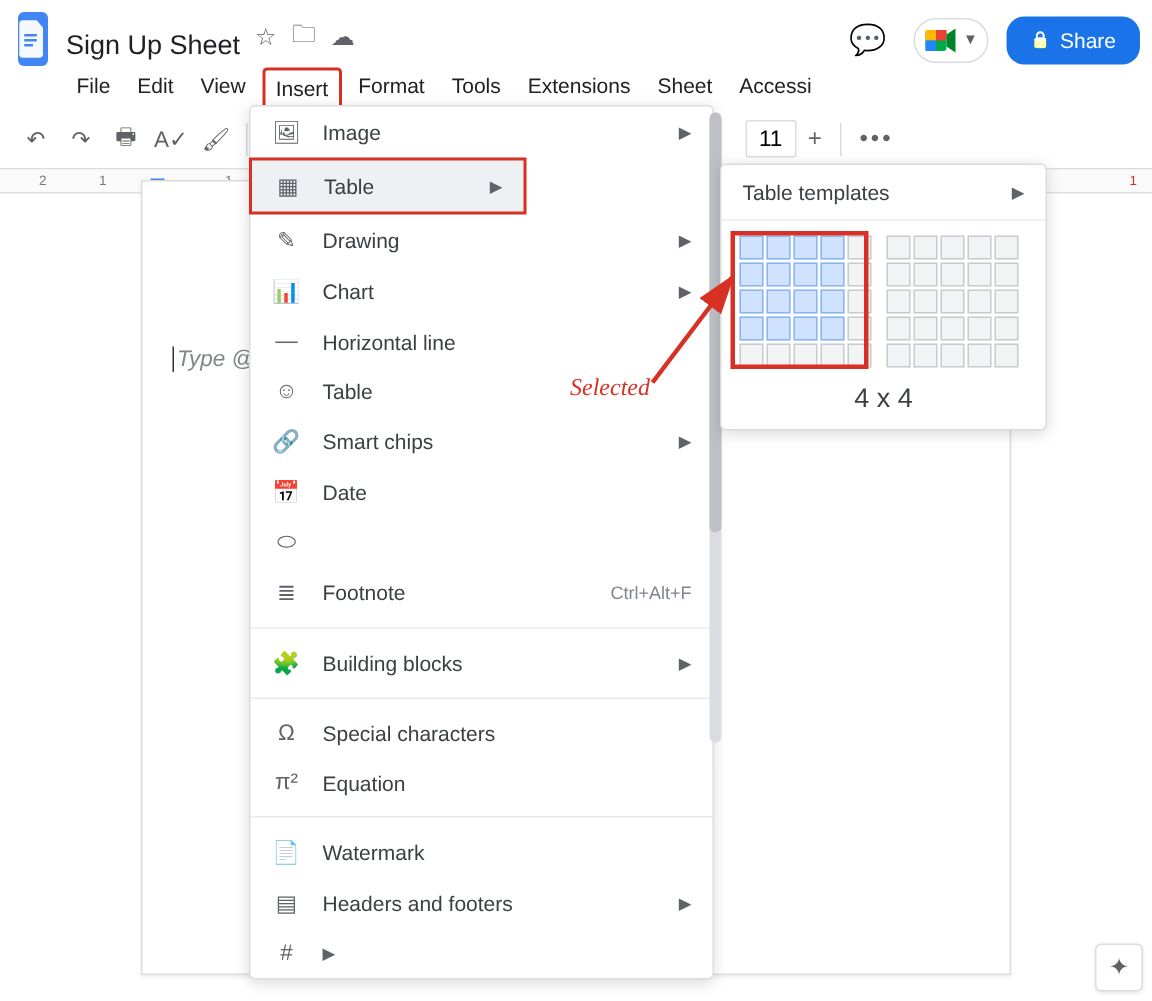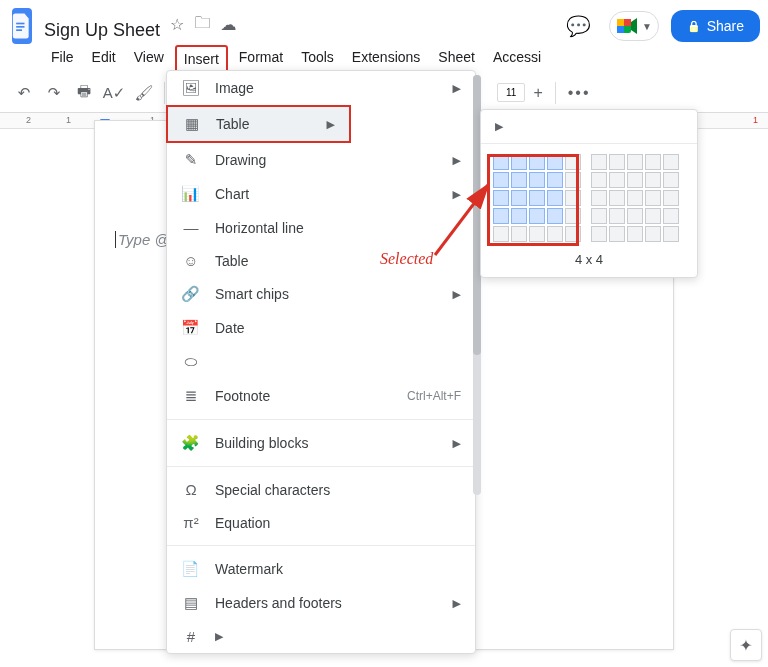--- a/index.html
+++ b/index.html
@@ -18,21 +18,21 @@
   .right-header { display: flex; align-items: center; gap: 12px; margin-left: auto; padding-right: 8px; }
   .comment-icon { color: #5f6368; font-size: 20px; padding: 6px; }
   .meet-btn { display: flex; align-items: center; border: 1px solid #dadce0; border-radius: 18px; padding: 4px 6px; gap: 2px; }
   .meet-logo { width: 24px; height: 20px; position: relative; }
   .share-btn { background: #1a73e8; color: #fff; border-radius: 12px; padding: 8px 16px; display: flex; align-items: center; gap: 6px; font-size: 14px; font-weight: 500; cursor: pointer; }
   .share-btn::before { content: "🔒"; font-size: 11px; filter: brightness(10); }
 
   .toolbar { display: flex; align-items: center; gap: 2px; padding: 4px 10px; border-bottom: 1px solid #dadce0; height: 40px; }
   .tool-btn { width: 28px; height: 28px; display: flex; align-items: center; justify-content: center; color: #5f6368; cursor: pointer; border-radius: 2px; font-size: 15px; }
   .tool-sep { width: 1px; height: 22px; background: #dadce0; margin: 0 4px; }
-  .font-size { border: 1px solid #dadce0; padding: 3px 8px; font-size: 10px; border-radius: 2px; }
+  .font-size { border: 1px solid #dadce0; padding: 3px 8px; font-size: 15px; border-radius: 2px; }
   .tool-plus { padding: 0 6px; color: #5f6368; }
   .tool-more { color: #5f6368; padding: 0 6px; letter-spacing: 2px; }
 
   .ruler { height: 16px; position: relative; border-bottom: 1px solid #e0e0e0; background: #fafafa; font-size: 9px; color: #777; }
   .ruler-grad { position: absolute; top: 2px; }
   .ruler-marker { position: absolute; top: 6px; width: 0; height: 0; border-left: 5px solid transparent; border-right: 5px solid transparent; border-top: 7px solid #4285f4; }
 
   .canvas { position: absolute; left: 94px; top: 120px; width: 580px; height: 530px; background: #fff; border: 1px solid #dcdcdc; box-shadow: 0 1px 3px rgba(0,0,0,0.08); padding: 110px 20px 20px; }
   .placeholder { color: #80868b; font-style: italic; font-size: 15px; border-left: 1px solid #333; padding-left: 2px; }
 
@@ -51,21 +51,21 @@
   
   .submenu { position: absolute; left: 480px; top: 109px; width: 218px; background: #fff; border: 1px solid #dadce0; box-shadow: 0 2px 10px rgba(0,0,0,0.15); border-radius: 4px; z-index: 25; padding-bottom: 10px; }
   .sub-title { display: flex; align-items: center; padding: 10px 14px; font-size: 14px; color: #3c4043; }
   .sub-title-label { flex: 1; }
   .sub-sep { height: 1px; background: #e8eaed; margin: 0 0 10px; }
   .grid-wrap { display: flex; padding: 0 12px; gap: 10px; }
   .grid { display: grid; grid-template-columns: repeat(5, 16px); grid-template-rows: repeat(5, 16px); gap: 2px; }
   .cell { width: 16px; height: 16px; border: 1px solid #c8ccd0; background: #f1f3f4; cursor: pointer; }
   .cell.sel { background: #cfe2ff; border-color: #8ab4f8; }
   .grid-highlight { position: absolute; left: 6px; top: 44px; width: 92px; height: 92px; border: 3px solid #d93025; z-index: 26; pointer-events: none; }
-  .dim-label { text-align: center; font-size: 13px; color: #3c4043; margin-top: 10px; }
+  .dim-label { text-align: center; font-size: 18px; color: #3c4043; margin-top: 10px; }
 
   
   .anno-arrow { position: absolute; z-index: 27; color: #d93025; }
   .anno-text { position: absolute; left: 380px; top: 250px; color: #d93025; font-size: 16px; z-index: 27; font-style: italic; font-family: "Times New Roman", serif; }
 
   .explore-btn { position: absolute; right: 6px; bottom: 6px; width: 32px; height: 32px; border: 1px solid #dadce0; border-radius: 4px; display: flex; align-items: center; justify-content: center; background: #fff; color: #5f6368; cursor: pointer; box-shadow: 0 1px 3px rgba(0,0,0,0.1); }
 </style>
 </head>
 <body>
 
@@ -218,20 +218,21 @@
       <span class="menu-arrow">▶</span>
     </div>
     <div class="menu-item">
       <span class="menu-icon">#</span>
       <span class="menu-arrow">▶</span>
     </div>
   </div>
 
 <div class="submenu">
   <div class="sub-title">
+    <span class="sub-title-label">Table templates</span>
     <span class="menu-arrow">▶</span>
   </div>
   <div class="sub-sep"></div>
   <div class="grid-highlight"></div>
   <div class="grid-wrap">
     <div class="grid" id="grid-a">
         <div class="cell sel"></div>
         <div class="cell sel"></div>
         <div class="cell sel"></div>
         <div class="cell sel"></div>

